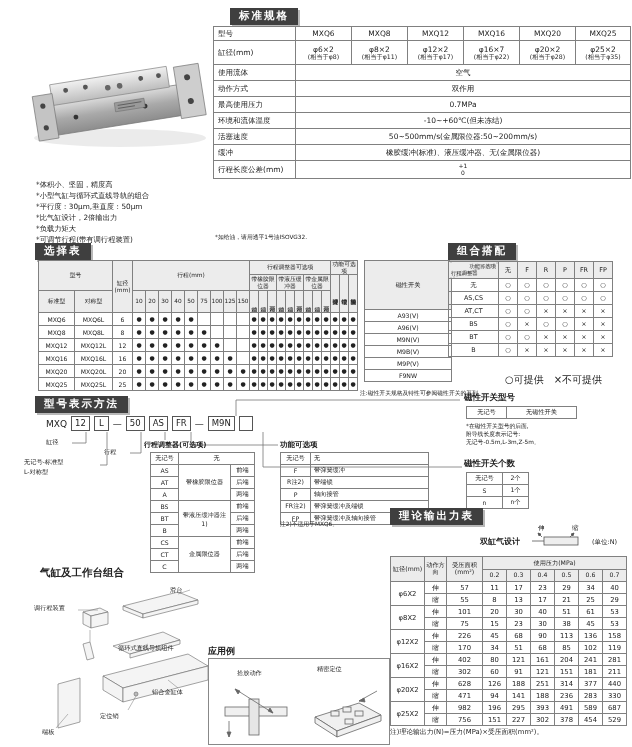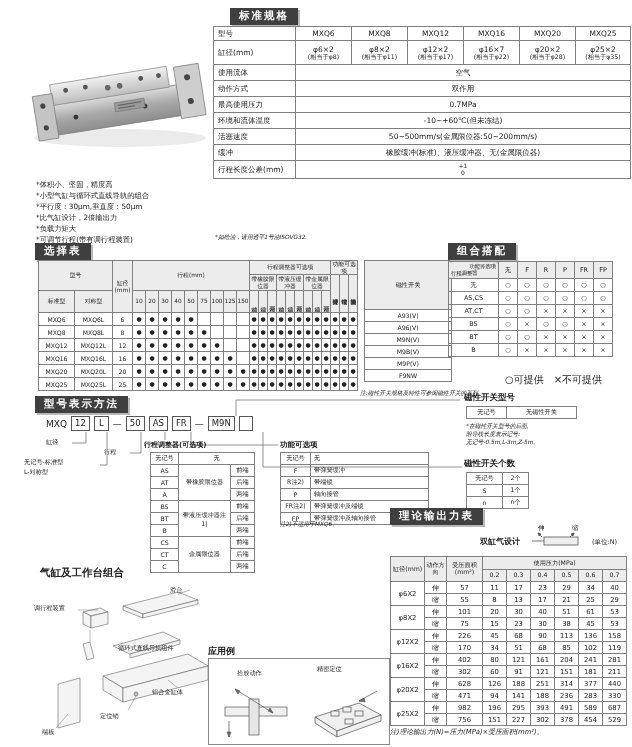--- a/index.html
+++ b/index.html
@@ -33,21 +33,21 @@
   .diag{position:relative;background:linear-gradient(to bottom right,#ececec 49.2%,#808080 49.2%,#808080 50.8%,#ececec 50.8%);}
   .diag .t{position:absolute;top:1px;right:2px;font-size:5.3px;}
   .diag .b{position:absolute;bottom:1px;left:2px;font-size:5.3px;}
   
   .code-row{display:flex;align-items:center;gap:4px;font-size:9px;}
   .code-box{border:1px solid #555;min-width:15px;height:15px;line-height:13px;
             padding:0 3px;text-align:center;font-size:8.5px;background:#fff;}
   .mini-table{font-size:6.2px;}
   .mini-table td{padding:1px 2px;height:10px;}
   .mini-title{font-weight:bold;font-size:8.5px;white-space:nowrap;}
-  .small-note{font-size:5.8px;line-height:1.35;font-style:italic;}
+  .small-note{font-size:5.8px;line-height:1.35;}
   
   .force-table{font-size:6.8px;}
   .force-table td{height:12px;}
   .force-table th{font-size:6.2px;line-height:1.1;}
   .feat{font-size:7.3px;line-height:1.5;white-space:nowrap;}
   .b-title{font-weight:bold;font-size:10.5px;white-space:nowrap;}
   .dlabel{font-size:6.2px;white-space:nowrap;}
   .legend{font-size:10px;}
 </style>
 </head>

